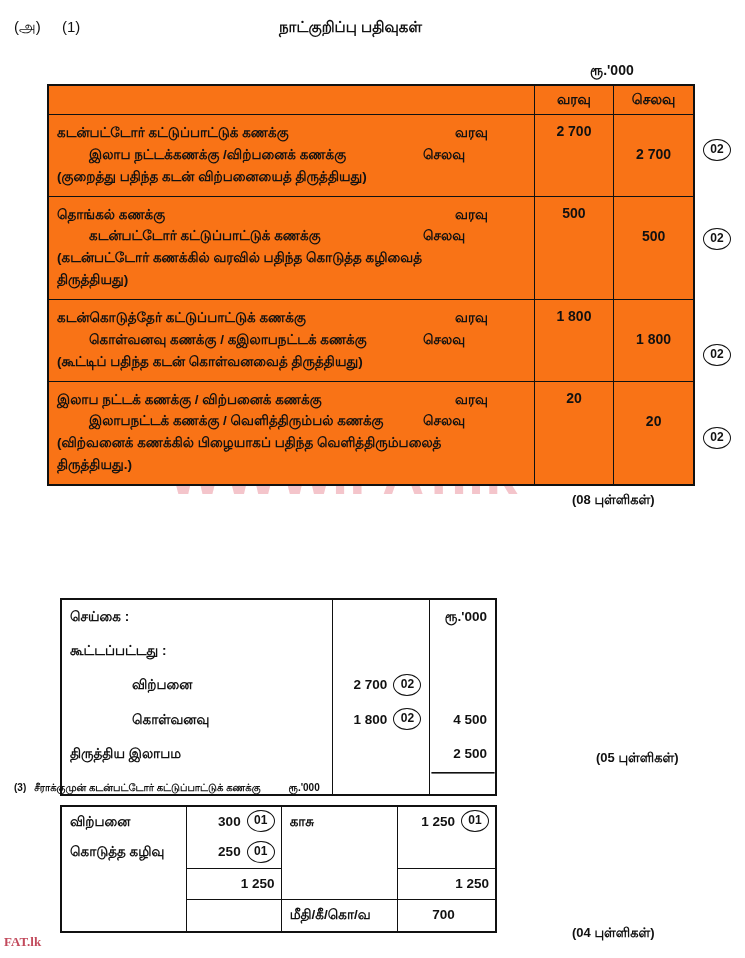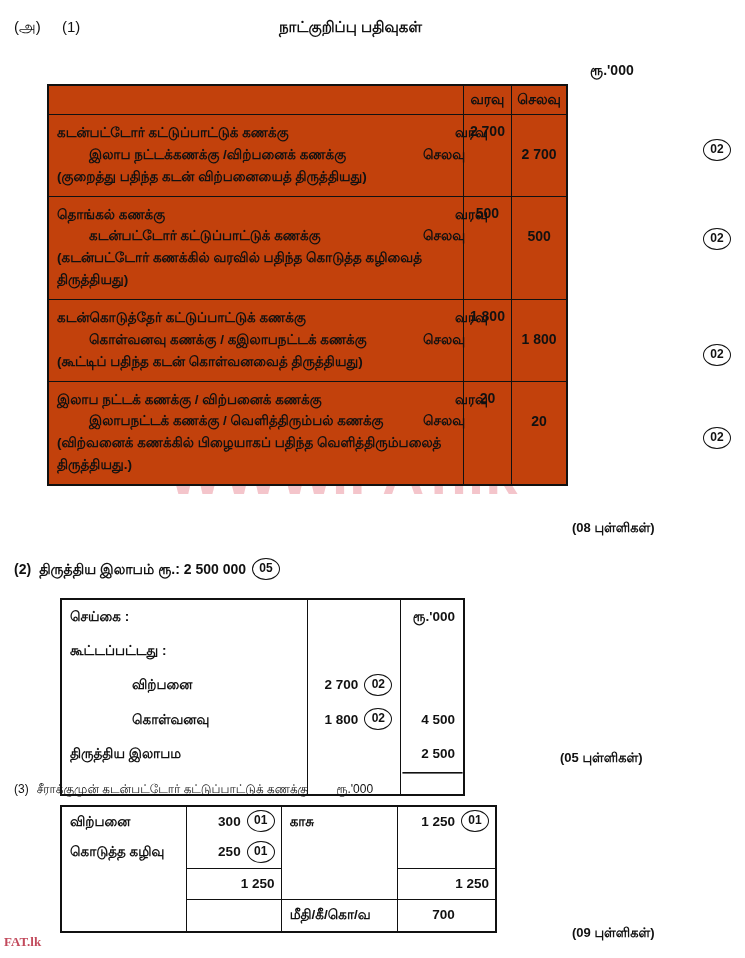--- a/index.html
+++ b/index.html
@@ -65,24 +65,24 @@
     position: absolute;
     left: 590px; top: 62px;
     font-size: 14px; font-weight: bold;
     z-index: 2;
   }
 
   
   .t1 {
     position: absolute;
     left: 47px; top: 84px;
-    width: 521px;
+    width: 648px;
     border: 2px solid #111;
     border-collapse: collapse;
-    background: #c2410c;
+    background: #f97316;
     z-index: 2;
   }
   .t1 td, .t1 th {
     border: 1px solid #111;
     padding: 0;
     vertical-align: top;
   }
   .t1 .c-desc  { width: 448px; }
   .t1 .c-amt   { width: 74px;  text-align: center; }
   .t1 thead th {
@@ -145,38 +145,38 @@
   .mk2 { left: 703px; top: 228px; }
   .mk3 { left: 703px; top: 344px; }
   .mk4 { left: 703px; top: 427px; }
 
   .marks-note {
     position: absolute;
     font-size: 13px;
     font-weight: bold;
     z-index: 2;
   }
-  .mn1 { left: 572px; top: 520px; }
-  .mn2 { left: 560px; top: 750px; }
+  .mn1 { left: 572px; top: 492px; }
+  .mn2 { left: 596px; top: 750px; }
   .mn3 { left: 572px; top: 925px; }
 
   
   .sec2-head {
     position: absolute;
     left: 14px; top: 559px;
     font-size: 14px; font-weight: bold;
     z-index: 2;
     white-space: nowrap;
   }
   .sec2-head .num { margin-right: 8px; }
 
   .t2 {
     position: absolute;
     left: 60px; top: 598px;
-    width: 405px;
+    width: 437px;
     border: 2px solid #111;
     border-collapse: collapse;
     background: #fff;
     z-index: 2;
     font-size: 13.5px;
   }
   .t2 td { border: none; padding: 0; vertical-align: top; }
   .t2 .col-lbl  { width: 272px; }
   .t2 .col-mid  { width: 100px; border-left: 1.6px solid #111; text-align: right; }
   .t2 .col-rgt  { width: 65px;  border-left: 1.6px solid #111; text-align: right; }
@@ -187,21 +187,21 @@
   .u-double {
     border-top: 1.4px solid #111;
     border-bottom: 1.4px solid #111;
     box-shadow: 0 3px 0 -1.4px #111;
   }
 
   
   .sec3-head {
     position: absolute;
     left: 14px; top: 782px;
-    font-size: 12px; font-weight: normal;
+    font-size: 10px; font-weight: bold;
     z-index: 2;
     white-space: nowrap;
   }
   .sec3-head .num { margin-right: 8px; }
   .sec3-head .rs  { margin-left: 28px; }
 
   .t3 {
     position: absolute;
     left: 60px; top: 805px;
     width: 437px;
@@ -332,23 +332,20 @@
     </tbody>
   </table>
 
   <div class="mark mk1">02</div>
   <div class="mark mk2">02</div>
   <div class="mark mk3">02</div>
   <div class="mark mk4">02</div>
 
   <div class="marks-note mn1">(08 புள்ளிகள்)</div>
 
-  <div class="sec2-head">
-    <span class="num">(2)</span><span>திருத்திய இலாபம் ரூ.: 2 500 000</span><span class="mark inline">05</span>
-  </div>
 
   <table class="t2">
     <tbody>
       <tr>
         <td class="col-lbl pad">செய்கை :</td>
         <td class="col-mid padn"></td>
         <td class="col-rgt padn">ரூ.'000</td>
       </tr>
       <tr>
         <td class="col-lbl pad">கூட்டப்பட்டது :</td>
@@ -426,15 +423,15 @@
       </tr>
       <tr>
         <td class="d-lbl pad"></td>
         <td class="d-amt padn tot-blank"></td>
         <td class="c-lbl pad row-sep-top">மீதி/கீ/கொ/வ</td>
         <td class="c-amt padn row-sep-top" style="text-align:center">700</td>
       </tr>
     </tbody>
   </table>
 
-  <div class="marks-note mn3">(09 புள்ளிகள்)</div>
+  <div class="marks-note mn3">(04 புள்ளிகள்)</div>
 
 </div>
 
 </body></html>

